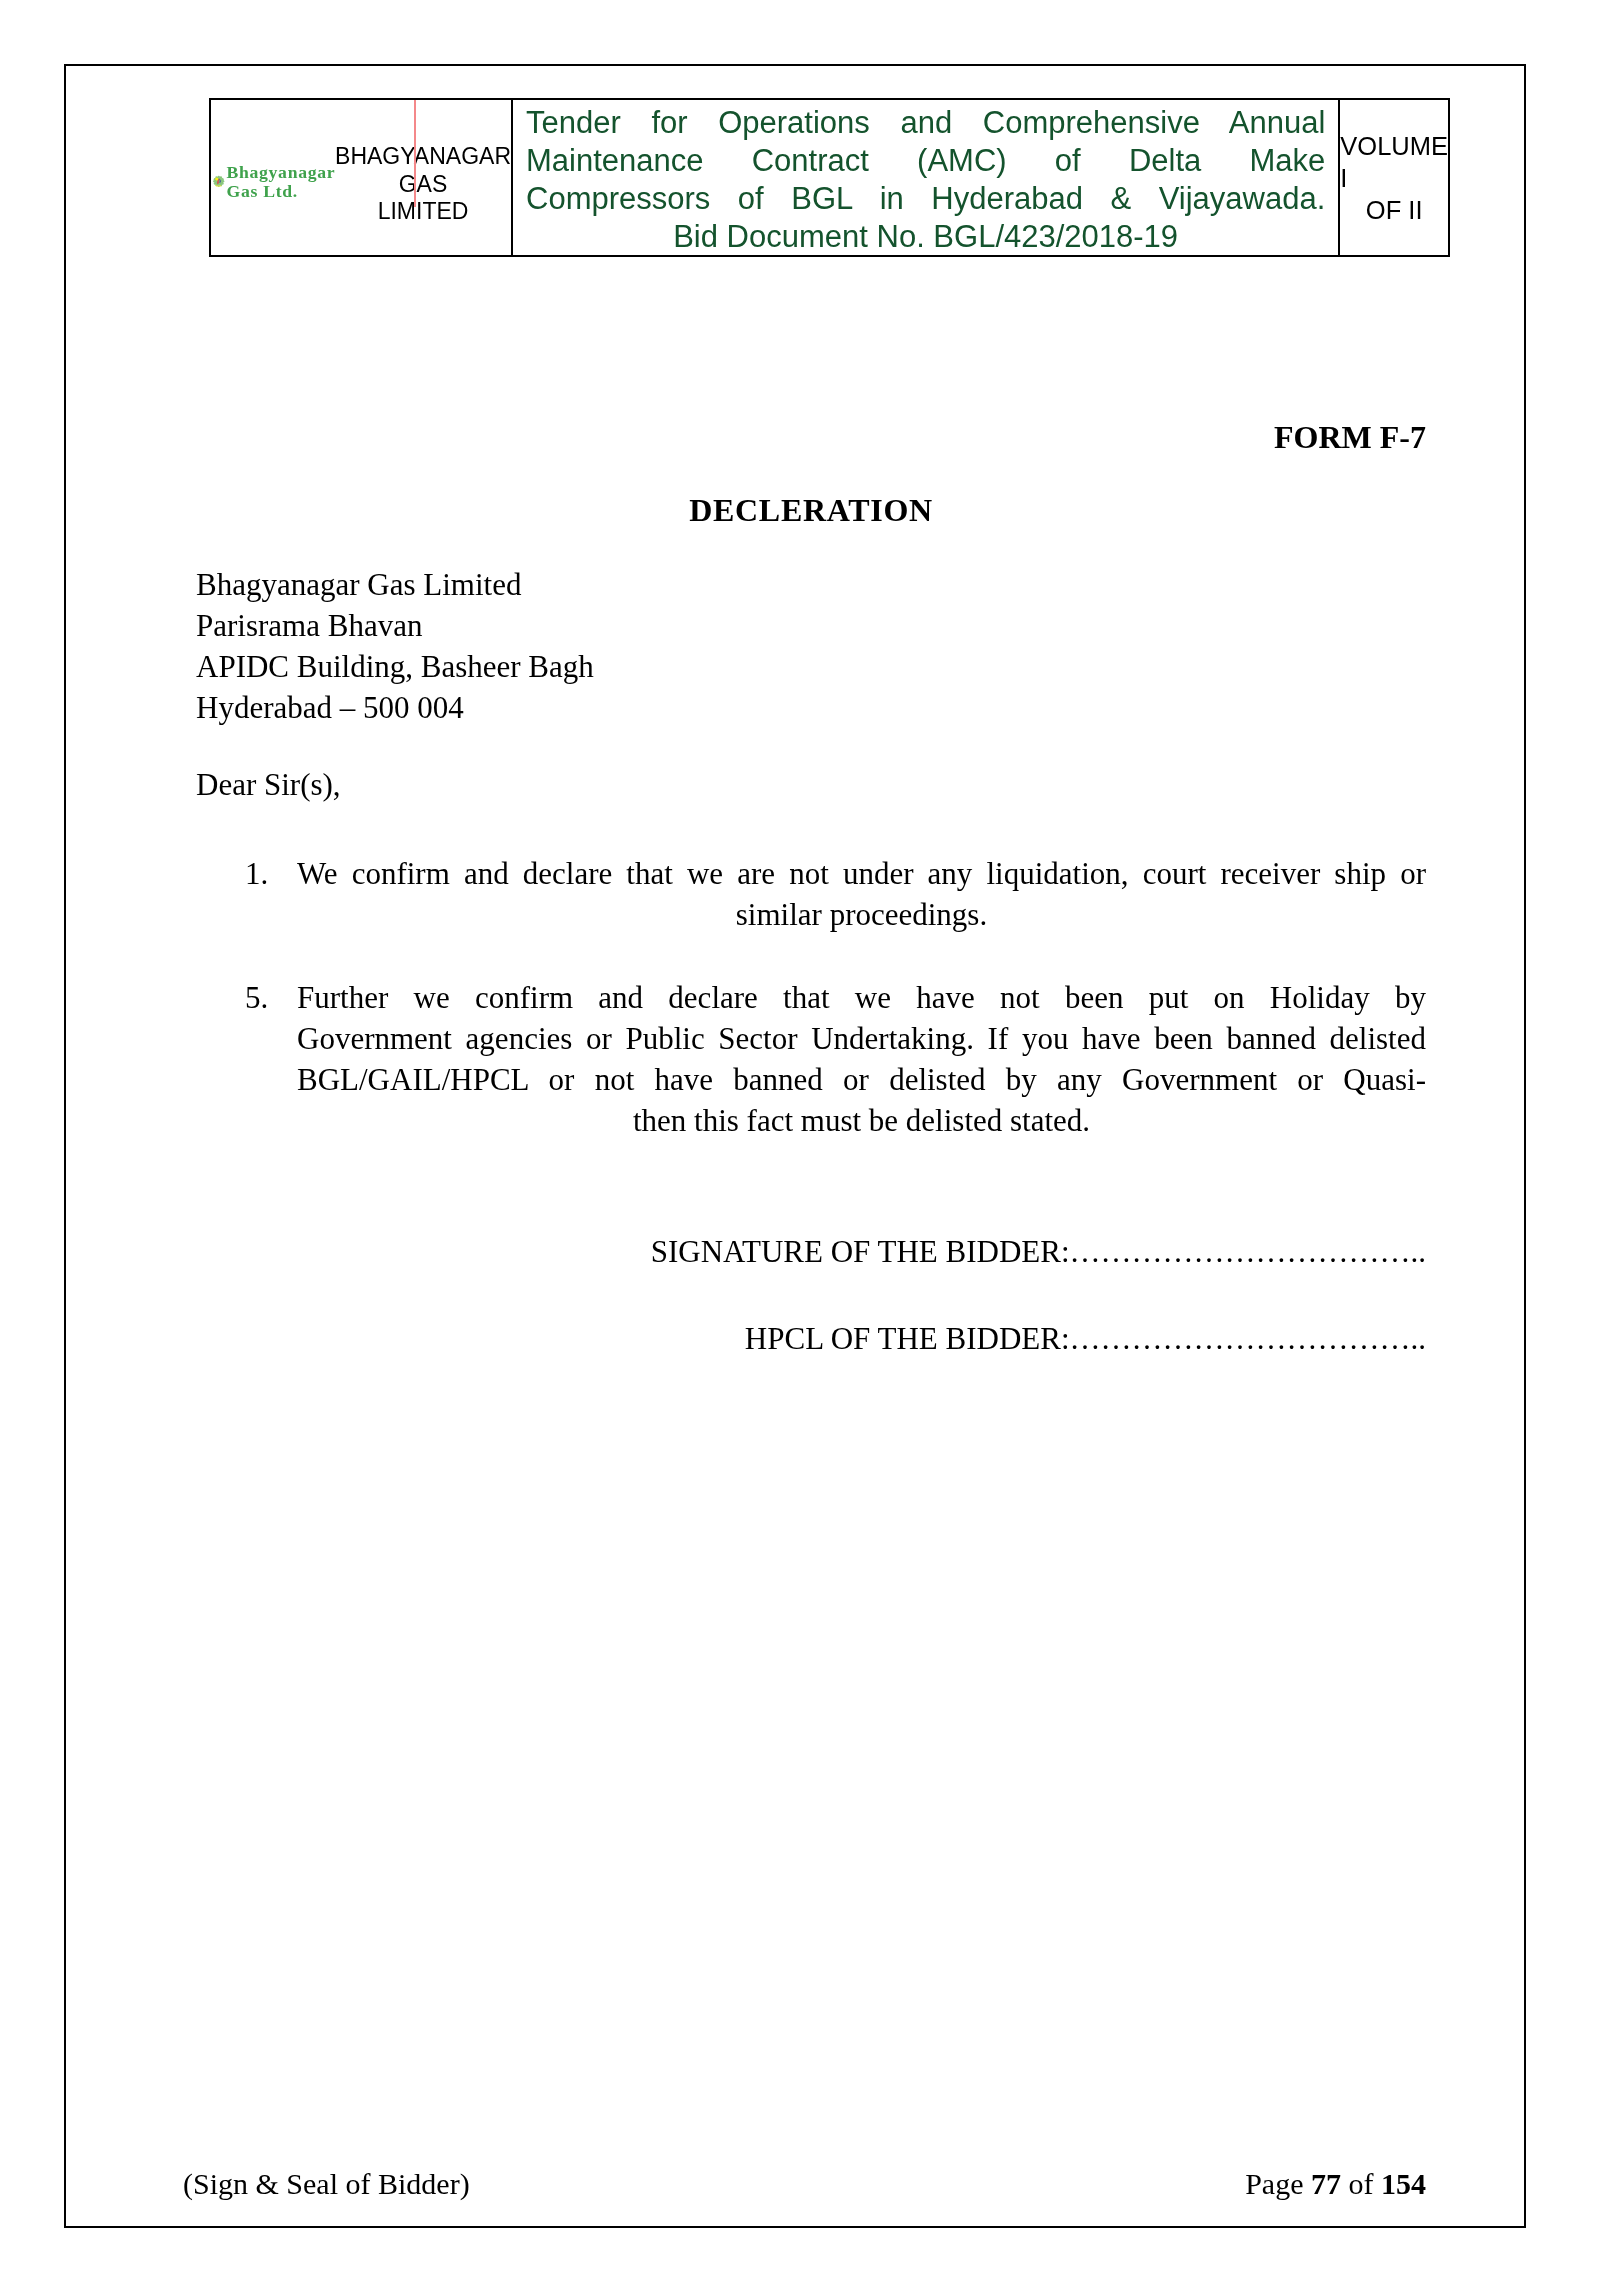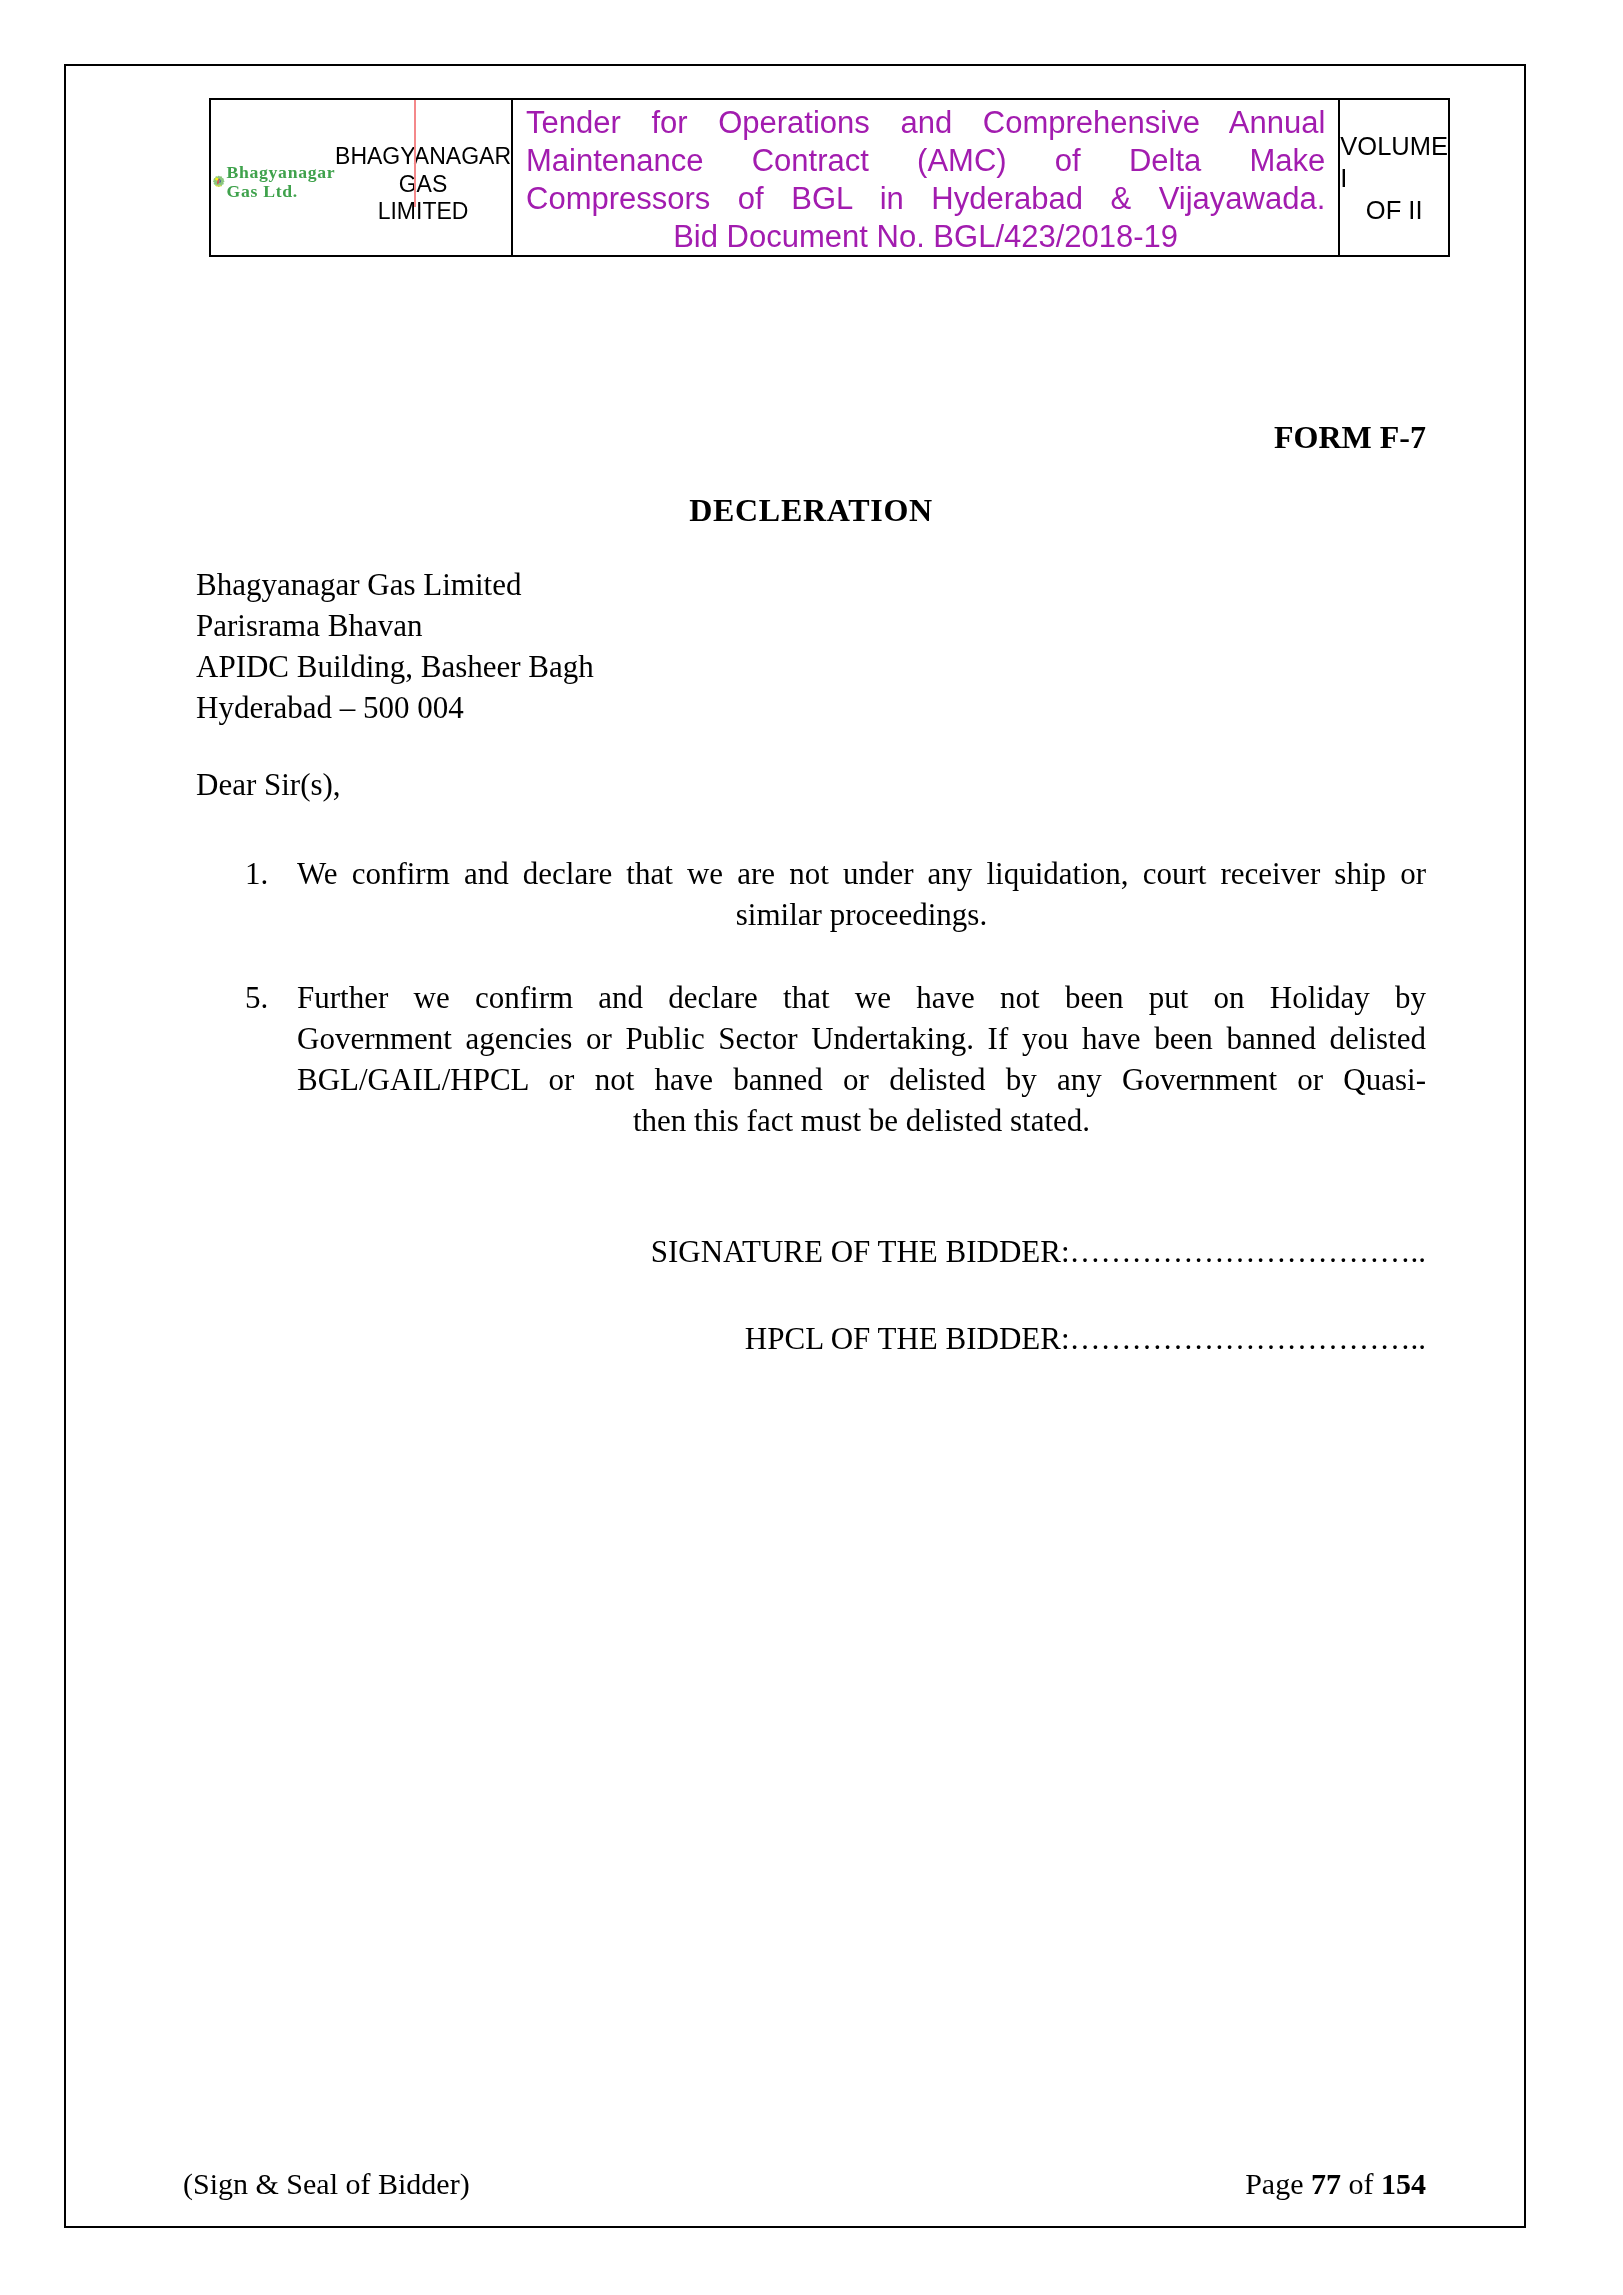--- a/index.html
+++ b/index.html
@@ -30,21 +30,21 @@
   .logo-caption{
     font-family:"Liberation Serif",serif;font-weight:bold;font-size:17.7px;
     line-height:19px;color:var(--caption_green,#3fa24c);letter-spacing:0.7px;
   }
   .company{
     font-size:23px;line-height:27.5px;text-align:center;margin-top:5px;
     color:#000;
   }
   .title-cell{
     width:908px;border-right:2px solid #000;padding:3.9px 13px 0 13px;
-    font-size:31px;line-height:38px;color:#a21caf;
+    font-size:31px;line-height:38px;color:#14532d;
   }
   .tl{white-space:normal;}
   .tl.just{text-align:justify;text-align-last:justify;}
   .tl.center{text-align:center;}
   .vol-cell{
     flex:1;display:flex;flex-direction:column;justify-content:center;
     align-items:center;font-size:25.5px;line-height:32px;
   }
   
   .form-label{

